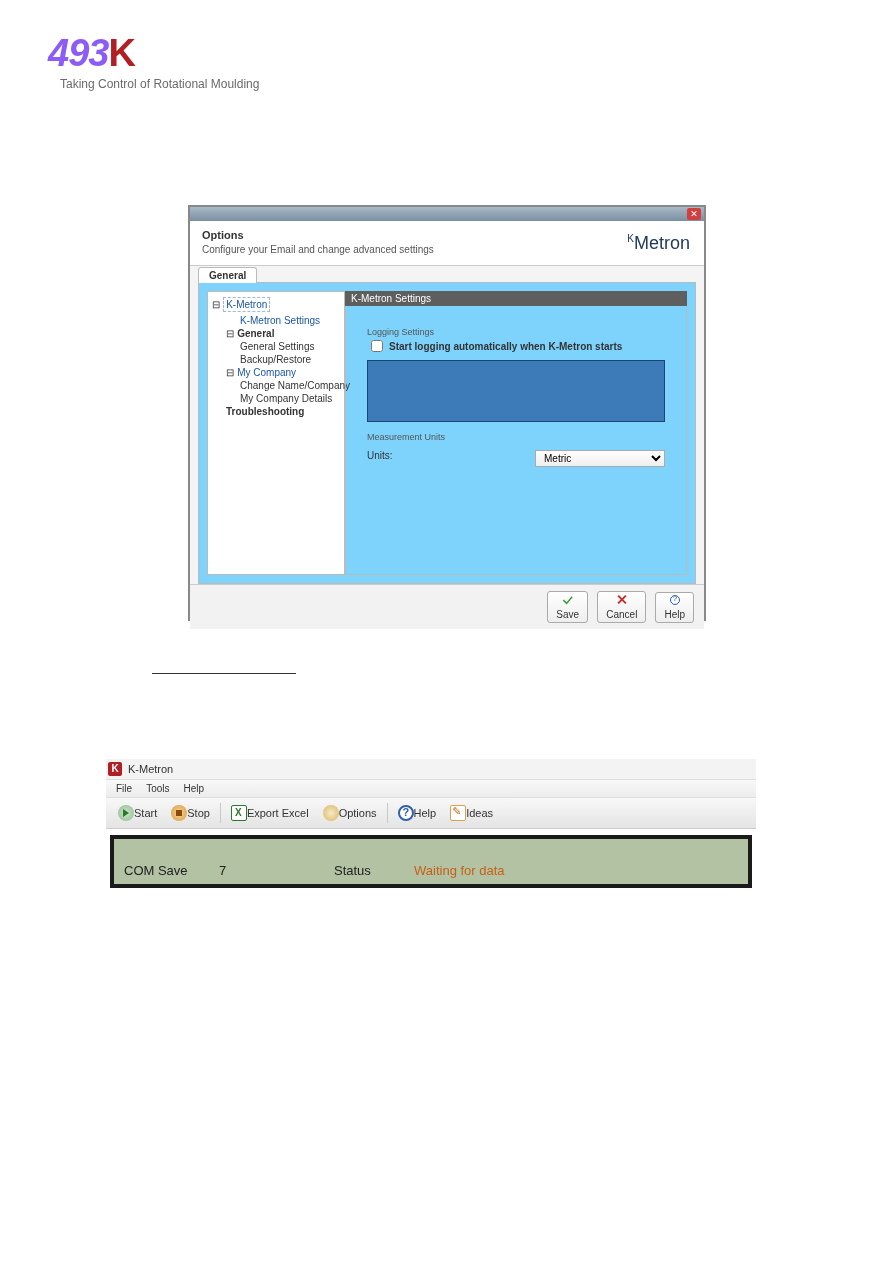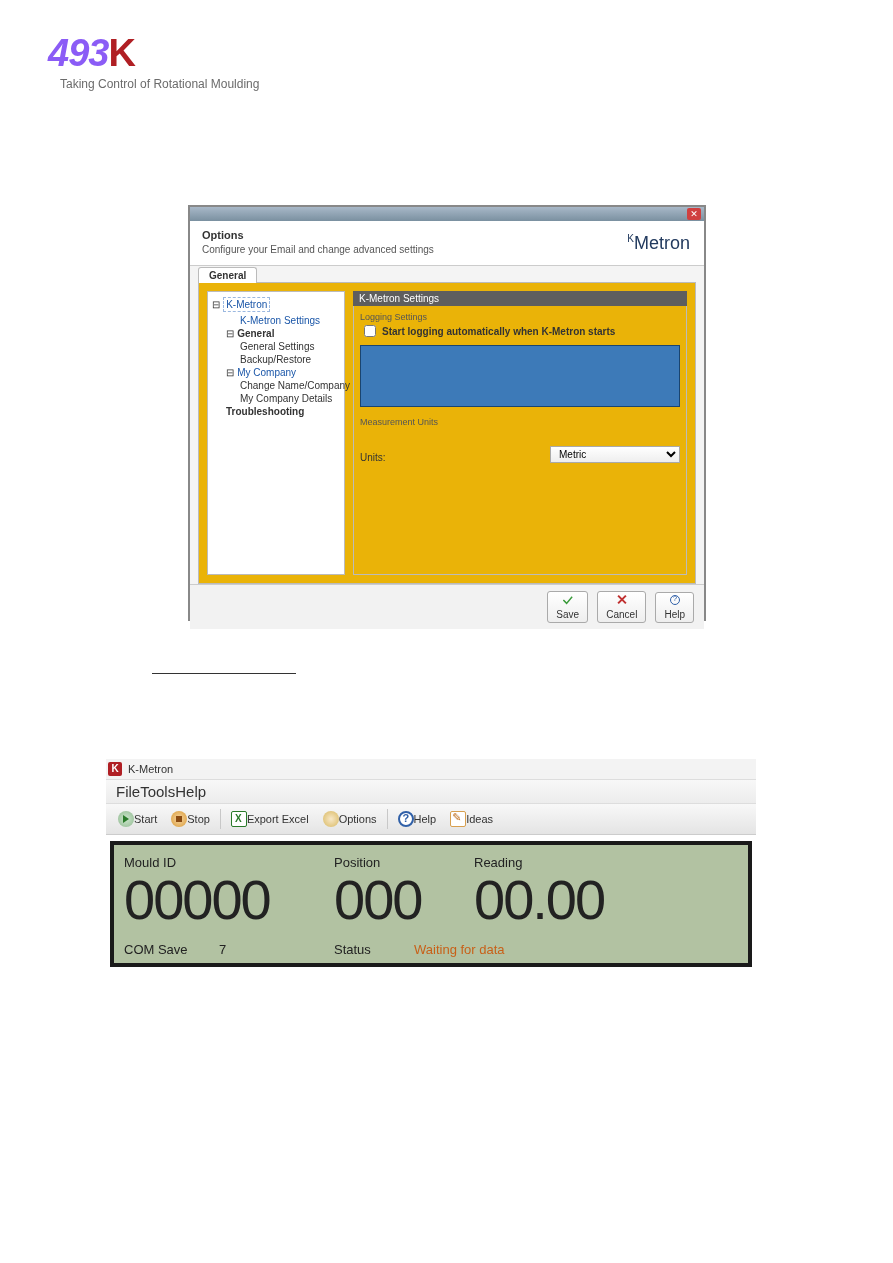--- a/index.html
+++ b/index.html
@@ -73,25 +73,24 @@
     background: #fff;
     border: 1px solid #bbb;
     border-bottom: none;
     border-radius: 3px 3px 0 0;
     padding: 2px 10px;
     font-size: 10px; font-weight: bold;
     position: relative; top: 1px;
   }
   .tabbody {
     border: 1px solid #bbb;
-    background: #eab308;
+    background: #7dd3fc;
     height: 302px;
     display: flex;
     padding: 8px;
-    gap: 8px;
   }
   .treepane {
     width: 138px;
     border: 1px solid #bbb;
     background: #fff;
     padding: 4px;
     font-size: 10px;
   }
   .tree-item { padding: 1px 0; white-space: nowrap; }
   .tree-root { color: #1a56a8; border: 1px dashed #9bb8e0; padding: 1px 2px; margin-bottom: 1px; display: inline-block; }
@@ -104,33 +103,33 @@
   .settingspane { flex: 1; display: flex; flex-direction: column; }
   .settings-title {
     background: #5e5e5e;
     color: #fff;
     font-size: 10px;
     padding: 2px 6px;
   }
   .settings-body {
     border: 1px solid #bbb; border-top: none;
     flex: 1;
-    padding: 6px;
+    padding: 21px;
   }
   .group-label { font-size: 9px; color: #555; margin-bottom: 3px; }
   .checkbox-row { display: flex; align-items: center; gap: 6px; font-size: 10px; font-weight: bold; padding-left: 4px; }
   .checkbox-row input { width: 12px; height: 12px; }
   .bluebox {
     margin-top: 8px;
     width: 100%; height: 62px;
     background: #3d7ab8;
     border: 1px solid #1a4570;
   }
   .mu-section { margin-top: 10px; font-size: 10px; }
-  .mu-row { display: flex; align-items: flex-end; gap: 10px; margin-top: 19px; }
+  .mu-row { display: flex; align-items: flex-start; gap: 10px; margin-top: 8px; }
   .mu-select {
     width: 130px;
     font-size: 10px;
     padding: 1px 4px;
     border: 1px solid #aaa;
     background: linear-gradient(#fff,#eee);
     margin-left: auto;
   }
 
   .buttonbar {
@@ -177,23 +176,23 @@
     width: 650px;
     font-size: 11px;
   }
   .app-titlebar {
     display: flex; align-items: center; gap: 6px;
     padding: 3px 2px;
     background: #f3f3f3;
   }
   .app-icon { width: 14px; height: 14px; background: #b01f24; border-radius: 2px; color:#fff; font-size:10px; text-align:center; line-height:14px; font-weight:bold; }
   .menubar {
-    display: flex; 
+    display: flex; gap: 14px;
     padding: 3px 10px;
-    font-size: 15px;
+    font-size: 10px;
     background: linear-gradient(#f8f8f8,#ececec);
     border-top: 1px solid #ddd; border-bottom: 1px solid #ddd;
   }
   .toolbar {
     display: flex; align-items: center; gap: 2px;
     padding: 4px 6px;
     background: linear-gradient(#f8f8f8,#e4e4e4);
     border-bottom: 1px solid #ccc;
   }
   .tool {
@@ -346,34 +345,20 @@
     <span class="tool">
         <span class="ticon ticon-help"></span>
         <span>Help</span>
       </span>
     <span class="tool">
         <span class="ticon ticon-ideas"></span>
         <span>Ideas</span>
       </span>
   </div>
   <div class="lcd-panel">
-    <div class="lcd-row">
-      <div class="lcd-col1">
-        <div class="lcd-label">Mould ID</div>
-        <div class="lcd-value">00000</div>
-      </div>
-      <div class="lcd-col2">
-        <div class="lcd-label">Position</div>
-        <div class="lcd-value">000</div>
-      </div>
-      <div class="lcd-col3">
-        <div class="lcd-label">Reading</div>
-        <div class="lcd-value">00.00</div>
-      </div>
-    </div>
     <div class="lcd-status-row">
       <span class="c1">COM Save</span>
       <span class="c2">7</span>
       <span class="c3">Status</span>
       <span class="c4">Waiting for data</span>
     </div>
   </div>
 </div>
 
 </body></html>

